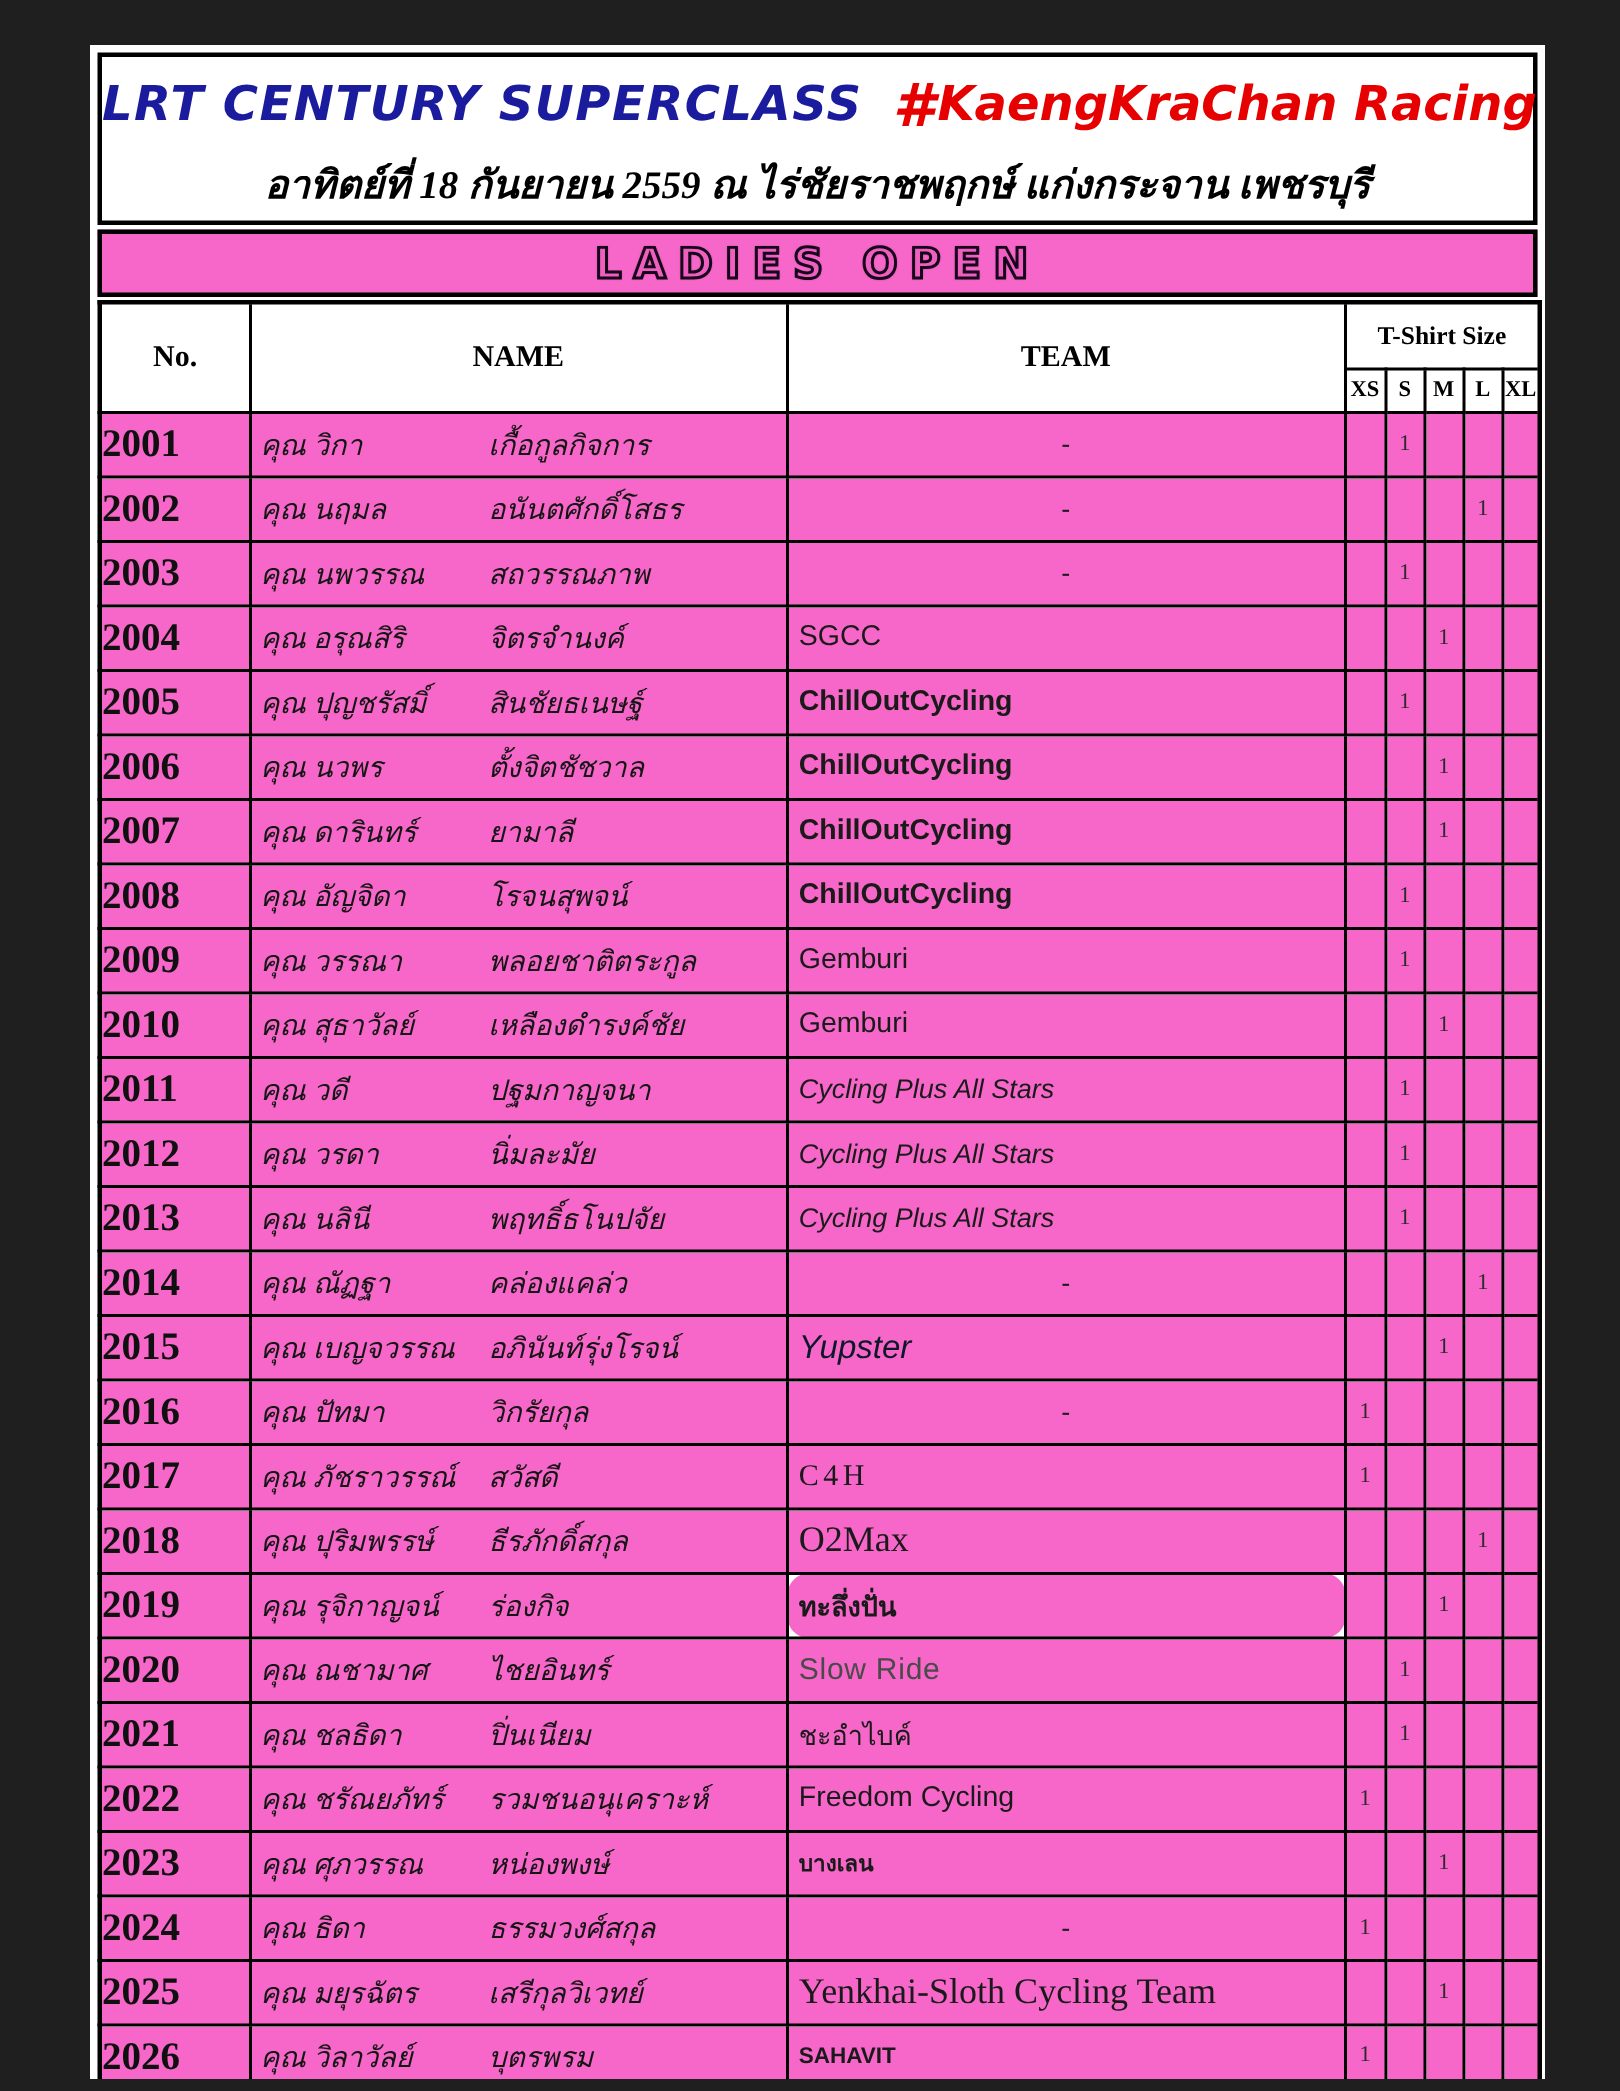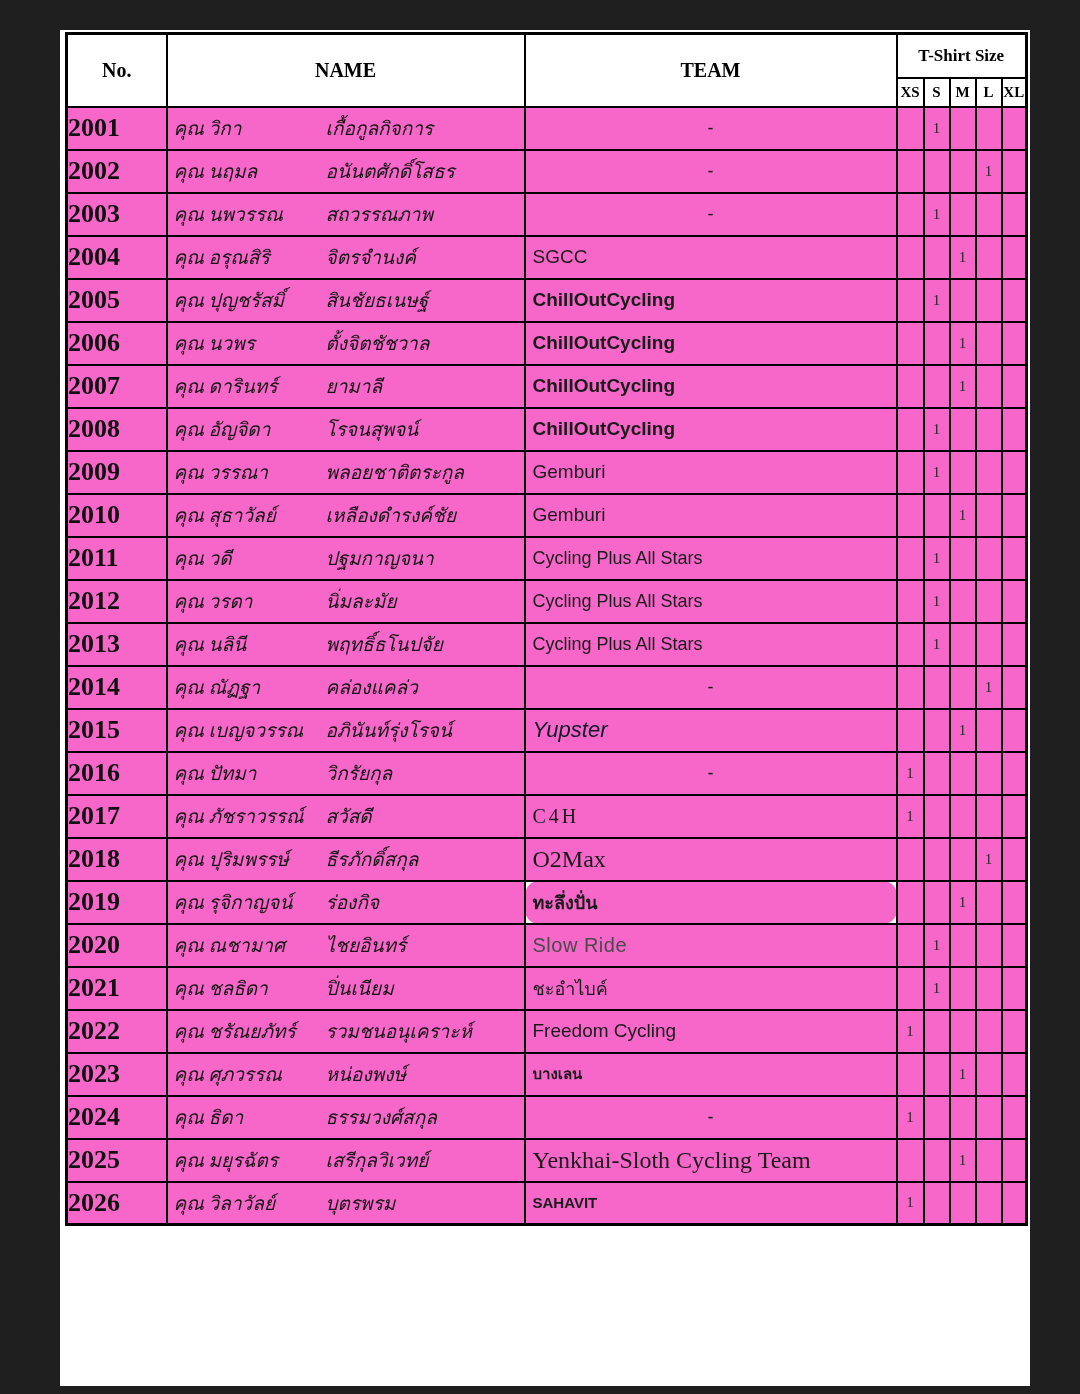--- a/index.html
+++ b/index.html
@@ -94,41 +94,50 @@
     font-style:italic;
     font-size:19px; color:#151515;
     padding-left:6px;
     white-space:nowrap;
   }
   .nm-first { display:inline-block; width:152px; }
   .team-cell { padding-left:7px; font-size:18px; color:#1a1a1a; white-space:nowrap; }
   .team-dash { text-align:center; padding-left:0; }
   .team-sans { font-family:"Liberation Sans", sans-serif; font-size:19px; }
   .team-sans-bold { font-family:"Liberation Sans", sans-serif; font-weight:bold; font-size:19px; }
-  .team-sans-italic { font-family:"Liberation Sans", sans-serif; font-size:18px; }
+  .team-sans-italic { font-family:"Liberation Sans", sans-serif; font-style:italic; font-size:18px; }
   .team-sans-light { font-family:"Liberation Sans", sans-serif; color:#0f172a; font-size:22px;font-style:italic; }
   .team-sans-light-lg { font-family:"Liberation Sans", sans-serif; color:#4a4a4a; font-size:20px; letter-spacing:0.5px; }
   .team-serif { font-family:"Liberation Serif", serif; font-size:24px; }
   .team-serif-wide { font-family:"Liberation Serif", serif; font-size:20px; letter-spacing:3px; }
   .team-thai { font-size:18px; }
   .team-thai-bold { font-weight:bold; font-size:18px;border-radius:14px; }
   .team-thai-bold-sm { font-weight:bold; font-size:15px; }
   .team-sans-bold-sm { font-weight:bold; font-size:15px; }
   .size-cell {
     text-align:center;
     font-family:"Liberation Serif", serif;
     font-size:15px; color:#2a2a2a;
   }
 </style>
 </head>
 <body>
 
 <div class="page">
 
-
+  <div class="header-box">
+    <div class="title-line">
+      <span class="title-blue">LRT CENTURY SUPERCLASS</span><span class="title-red"><span class="hash">#</span><span>KaengKraChan Racing</span></span>
+    </div>
+    <div class="date-line">อาทิตย์ที่ 18 กันยายน 2559    ณ ไร่ชัยราชพฤกษ์  แก่งกระจาน  เพชรบุรี</div>
+  </div>
+
+  <div class="banner">
+    <span class="banner-text">LADIES OPEN</span>
+  </div>
 
   <table>
     <colgroup>
       <col style="width:100px">
         <col style="width:358px">
         <col style="width:372px">
       <col style="width:27px">
         <col style="width:26px">
         <col style="width:26px">
         <col style="width:26px">

